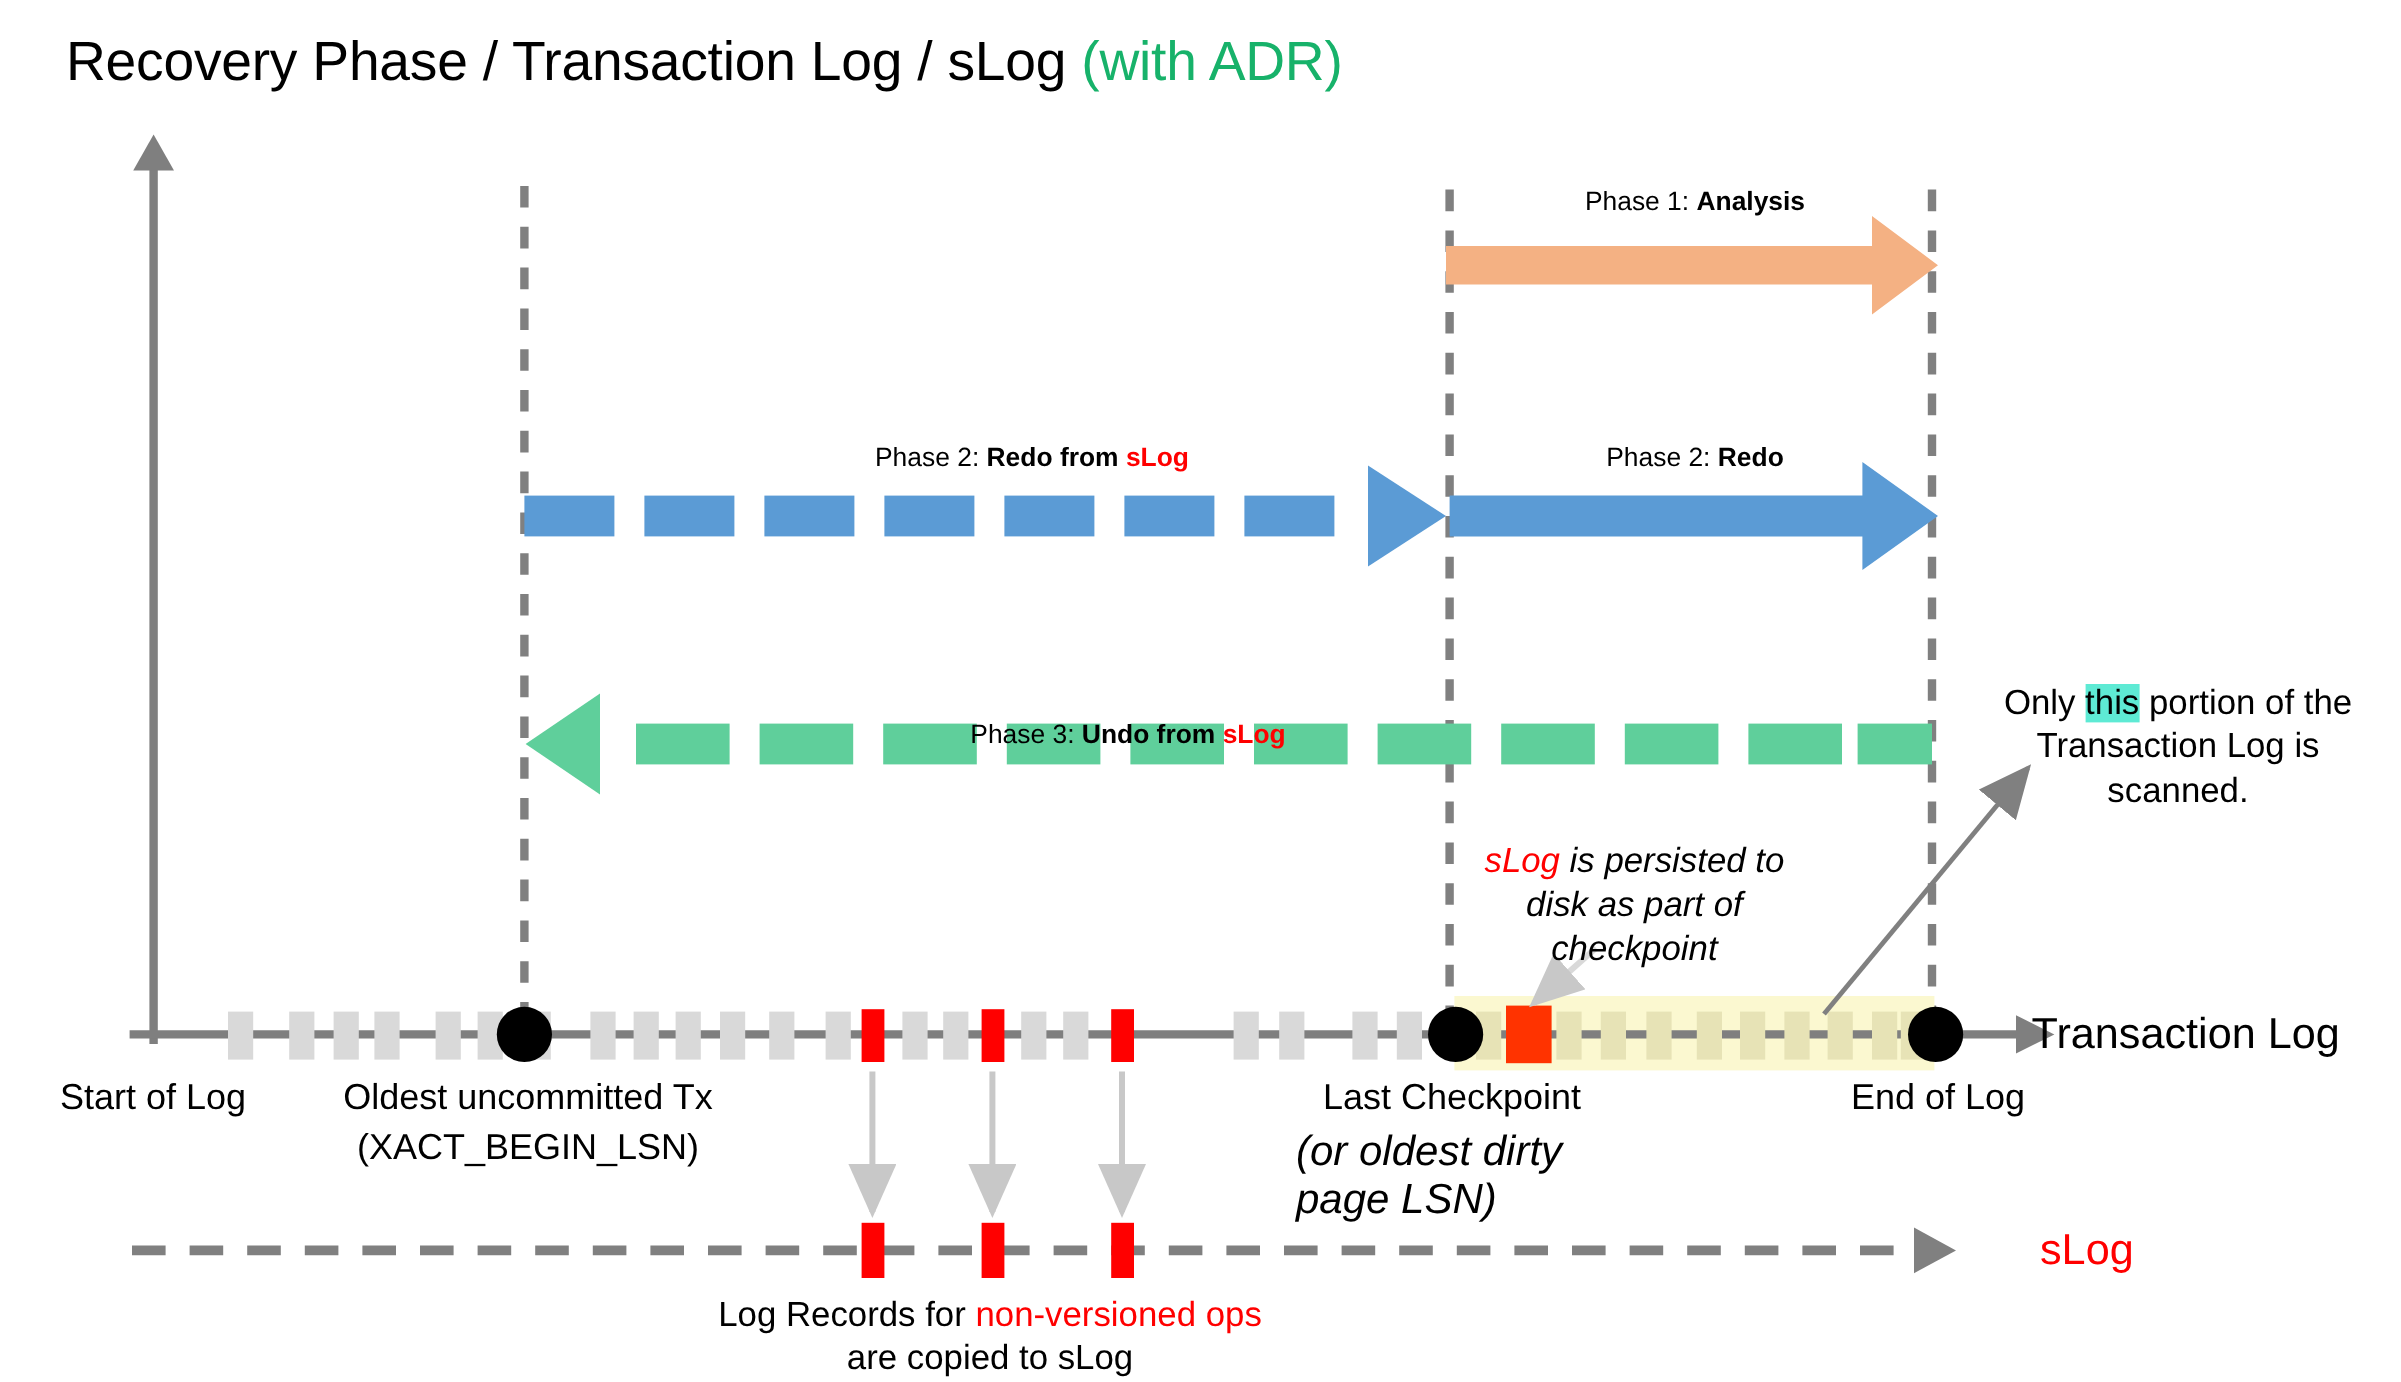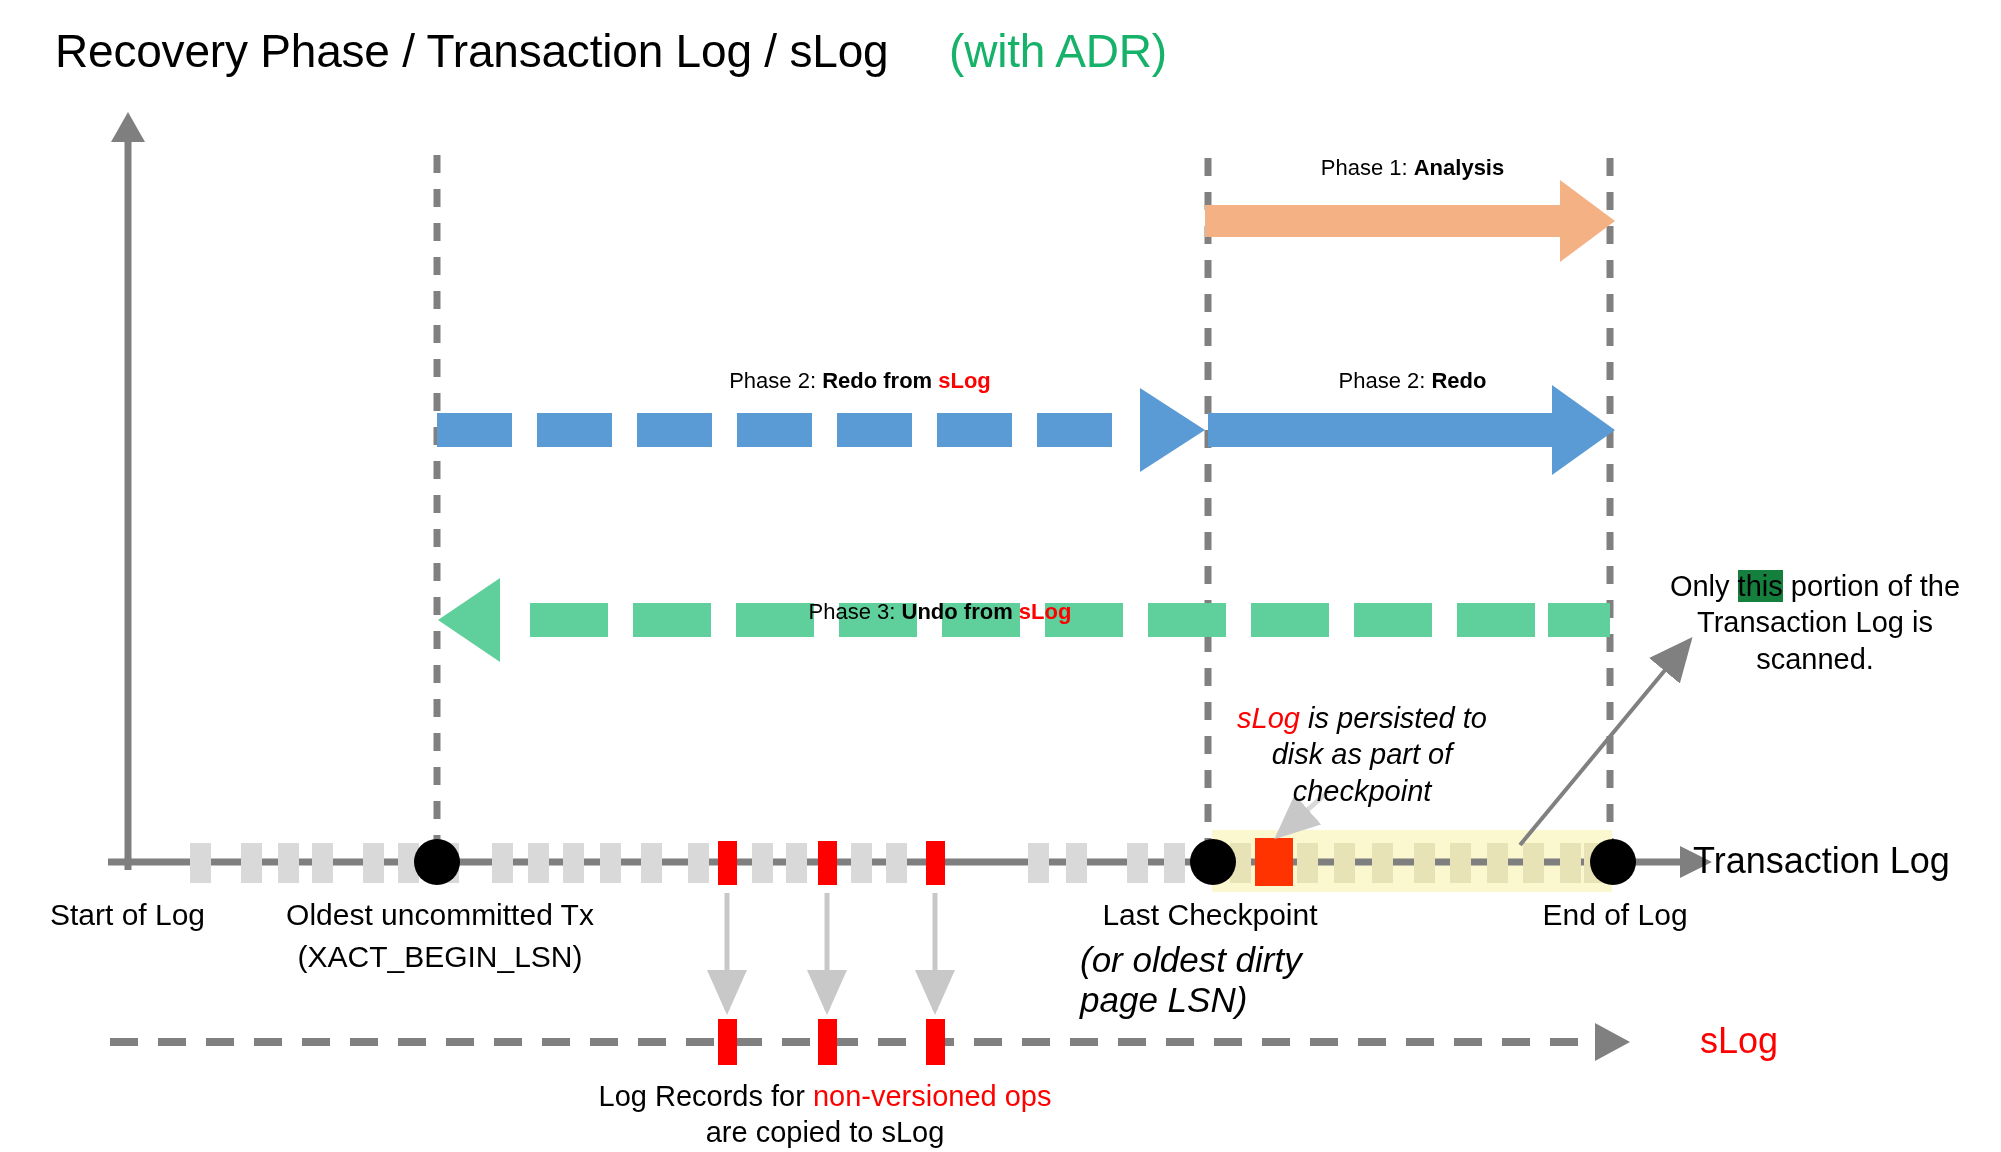--- a/index.html
+++ b/index.html
@@ -12,35 +12,35 @@
   #stage{position:relative;width:2001px;height:1152px;}
 
   .abs{position:absolute;}
 
   
   #title{
     left:55px; top:24px;
     font-size:46px; color:#000; white-space:nowrap;
     letter-spacing:-0.2px;
   }
-  #title .adr{color:#17b26a;margin-left:48px;}
+  #title .adr{color:#17b26a;}
 
   
   .phase-label{
     font-size:22px; color:#000; white-space:nowrap; text-align:center;
   }
   .phase-label .bold{font-weight:bold;}
   .phase-label .slog{font-weight:bold;color:#ff0000;}
 
   
   .axis-label{font-size:30px;color:#000;white-space:nowrap;text-align:center;}
   .axis-sub{font-size:35px;color:#000;font-style:italic;text-align:left;line-height:1.15;}
   .note{font-size:29px;color:#000;text-align:center;line-height:1.25;}
   .note .slog{color:#ff0000;}
-  .note .hl{background:#15803d;}
+  .note .hl{background:#5eead4;}
   .note .red{color:#ff0000;}
   .big-label{font-size:36px;color:#000;white-space:nowrap;}
   .big-label-red{font-size:36px;color:#ff0000;white-space:nowrap;}
 
   svg{position:absolute;left:0;top:0;overflow:visible;}
 </style>
 </head>
 <body>
 
 <div id="stage">

